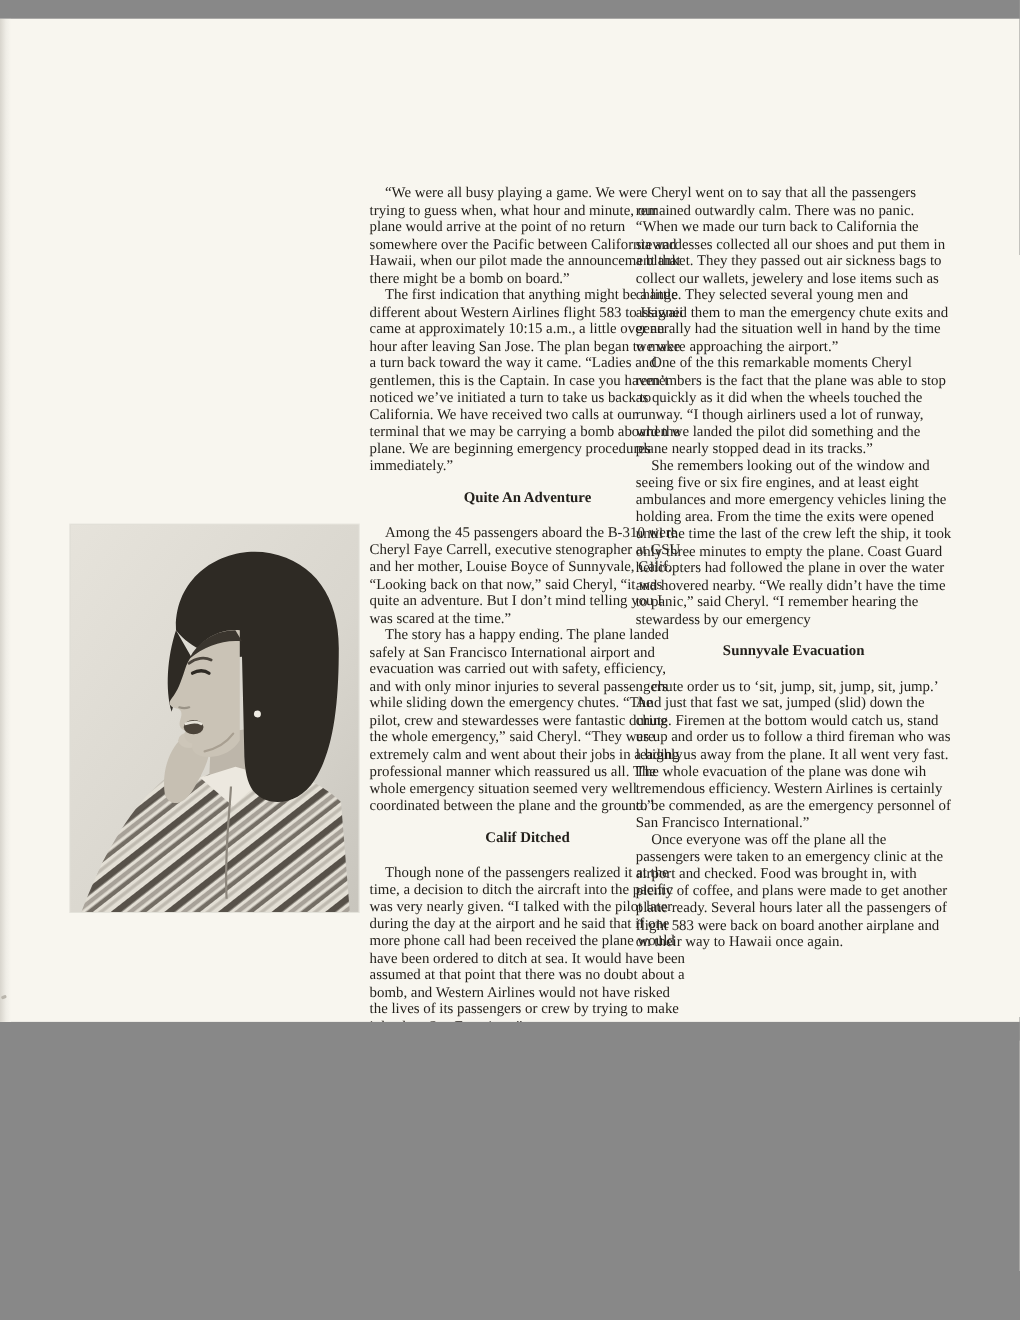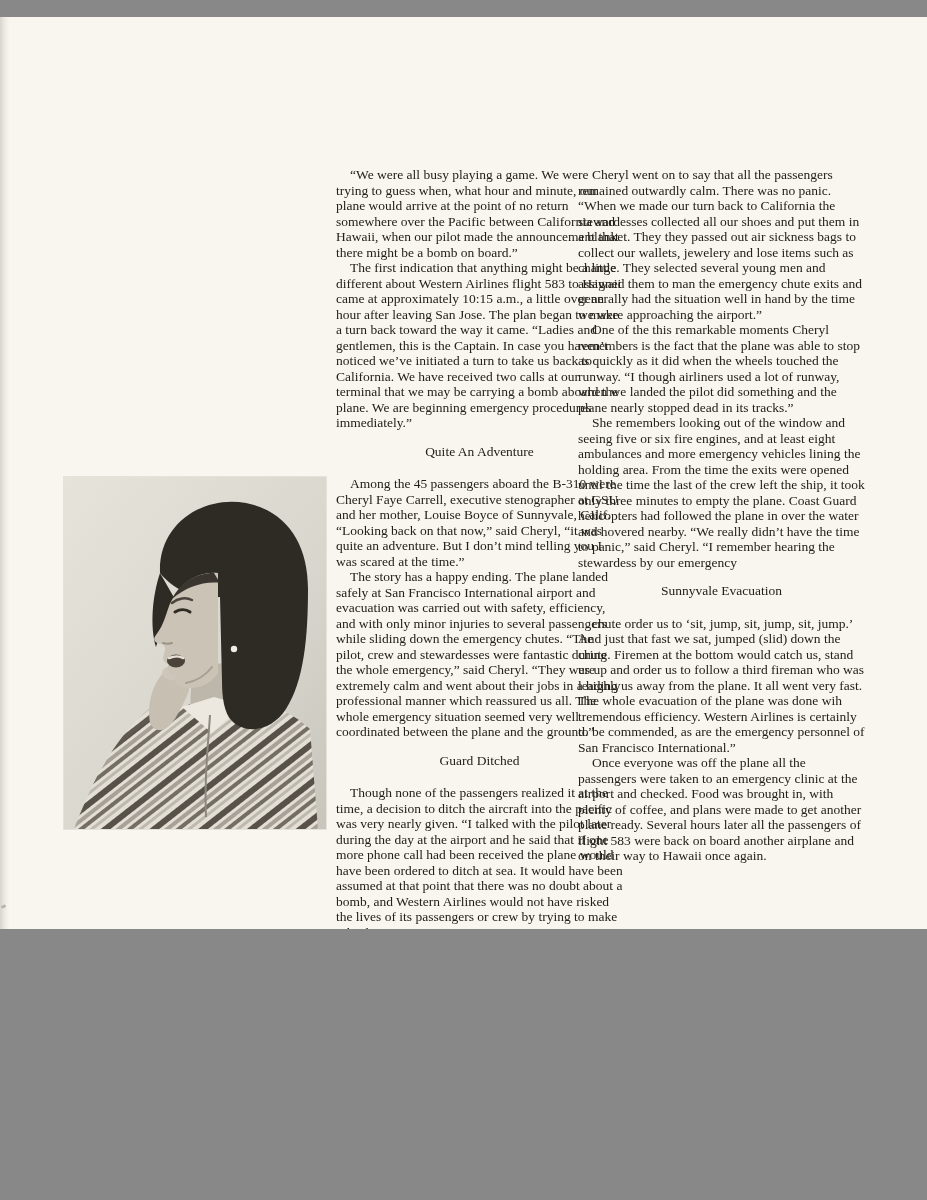--- a/index.html
+++ b/index.html
@@ -25,21 +25,21 @@
 
   .col{
     position:absolute;top:150px;width:287px;
     font-size:13.5px;line-height:15.5px;
     text-align:left;
   }
   .col1{left:336px;}
   .col2{left:578px;}
   .para{margin:0;text-indent:14px;}
   .heading{
-    font-weight:normal;text-align:center;
+    font-weight:bold;text-align:center;
     margin:13px 0 17px 0;
     font-size:13.5px;
   }
 
   .photo{
     position:absolute;left:64px;top:460px;width:262px;height:352px;
     box-shadow:0 0 0 1px rgba(60,55,45,0.10);
     background:#dcd9d1;
   }
   .photo svg{display:block;width:100%;height:100%;}
@@ -111,21 +111,21 @@
       <circle cx="170" cy="172" r="3.2" fill="#efece4"></circle>
     </svg>
   </div>
 
   <div class="col col1">
       <p class="para">“We were all busy playing a game. We were trying to guess when, what hour and minute, our plane would arrive at the point of no return somewhere over the Pacific between California and Hawaii, when our pilot made the announcement that there might be a bomb on board.”</p>
       <p class="para">The first indication that anything might be a little different about Western Airlines flight 583 to Hawaii came at approximately 10:15 a.m., a little over an hour after leaving San Jose. The plan began to make a turn back toward the way it came. “Ladies and gentlemen, this is the Captain. In case you haven’t noticed we’ve initiated a turn to take us back to California. We have received two calls at our terminal that we may be carrying a bomb aboard the plane. We are beginning emergency procedures immediately.”</p>
       <div class="heading">Quite An Adventure</div>
       <p class="para">Among the 45 passengers aboard the B-310 were Cheryl Faye Carrell, executive stenographer at GSU and her mother, Louise Boyce of Sunnyvale, Calif. “Looking back on that now,” said Cheryl, “it was quite an adventure. But I don’t mind telling you I was scared at the time.”</p>
       <p class="para">The story has a happy ending. The plane landed safely at San Francisco International airport and evacuation was carried out with safety, efficiency, and with only minor injuries to several passengers while sliding down the emergency chutes. “The pilot, crew and stewardesses were fantastic during the whole emergency,” said Cheryl. “They were extremely calm and went about their jobs in a highly professional manner which reassured us all. The whole emergency situation seemed very well coordinated between the plane and the ground.”</p>
-      <div class="heading">Guard Ditched</div>
+      <div class="heading">Calif Ditched</div>
       <p class="para">Though none of the passengers realized it at the time, a decision to ditch the aircraft into the pacific was very nearly given. “I talked with the pilot later during the day at the airport and he said that if one more phone call had been received the plane would have been ordered to ditch at sea. It would have been assumed at that point that there was no doubt about a bomb, and Western Airlines would not have risked the lives of its passengers or crew by trying to make it back to San Francisco.”</p>
     </div>
   <div class="col col2">
       <p class="para">Cheryl went on to say that all the passengers remained outwardly calm. There was no panic. “When we made our turn back to California the stewardesses collected all our shoes and put them in a blanket. They they passed out air sickness bags to collect our wallets, jewelery and lose items such as change. They selected several young men and assigned them to man the emergency chute exits and generally had the situation well in hand by the time we were approaching the airport.”</p>
       <p class="para">One of the this remarkable moments Cheryl remembers is the fact that the plane was able to stop as quickly as it did when the wheels touched the runway. “I though airliners used a lot of runway, when we landed the pilot did something and the plane nearly stopped dead in its tracks.”</p>
       <p class="para">She remembers looking out of the window and seeing five or six fire engines, and at least eight ambulances and more emergency vehicles lining the holding area. From the time the exits were opened until the time the last of the crew left the ship, it took only three minutes to empty the plane. Coast Guard helicopters had followed the plane in over the water and hovered nearby. “We really didn’t have the time to panic,” said Cheryl. “I remember hearing the stewardess by our emergency</p>
       <div class="heading">Sunnyvale Evacuation</div>
       <p class="para">chute order us to ‘sit, jump, sit, jump, sit, jump.’ And just that fast we sat, jumped (slid) down the chute. Firemen at the bottom would catch us, stand us up and order us to follow a third fireman who was leading us away from the plane. It all went very fast. The whole evacuation of the plane was done wih tremendous efficiency. Western Airlines is certainly to be commended, as are the emergency personnel of San Francisco International.”</p>
       <p class="para">Once everyone was off the plane all the passengers were taken to an emergency clinic at the airport and checked. Food was brought in, with plenty of coffee, and plans were made to get another plane ready. Several hours later all the passengers of flight 583 were back on board another airplane and on their way to Hawaii once again.</p>
     </div>

